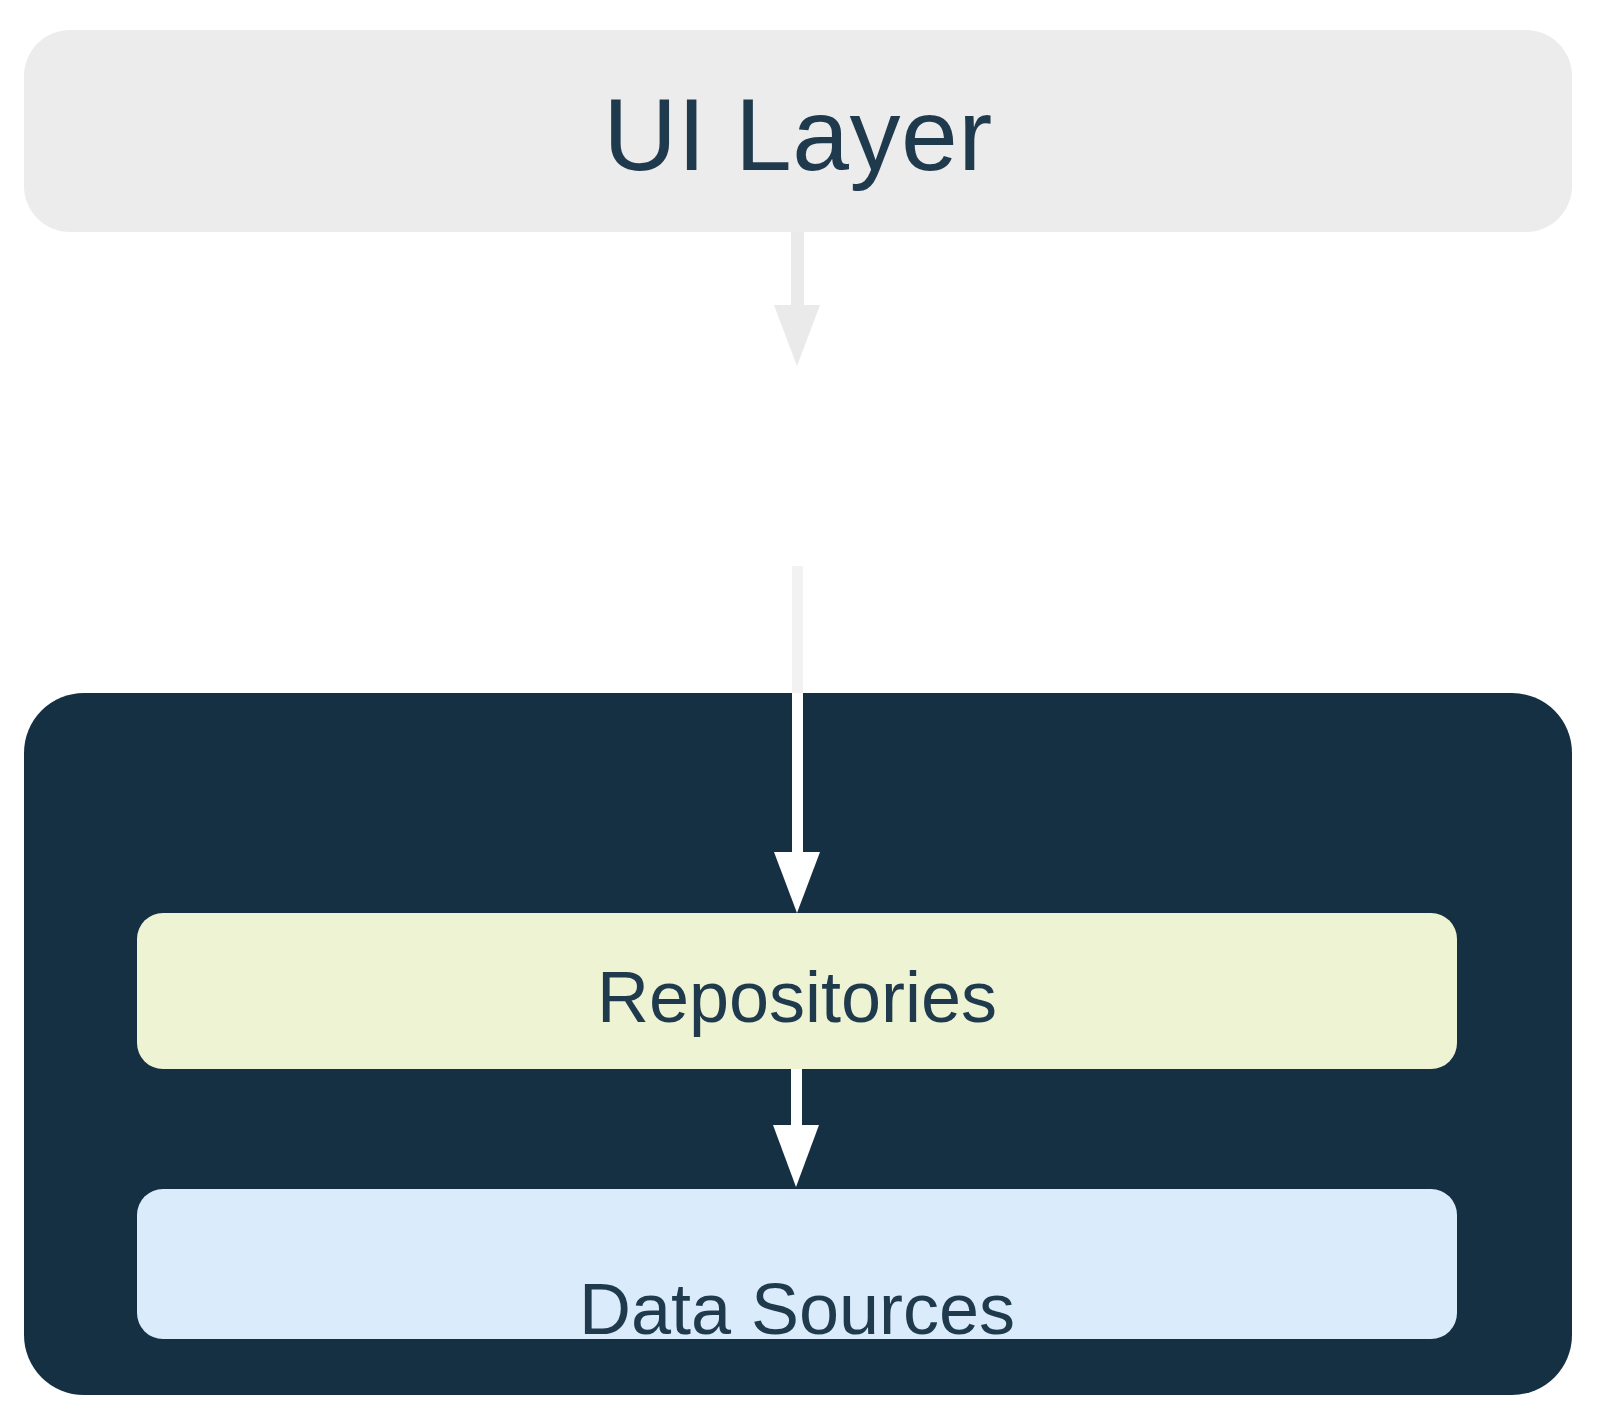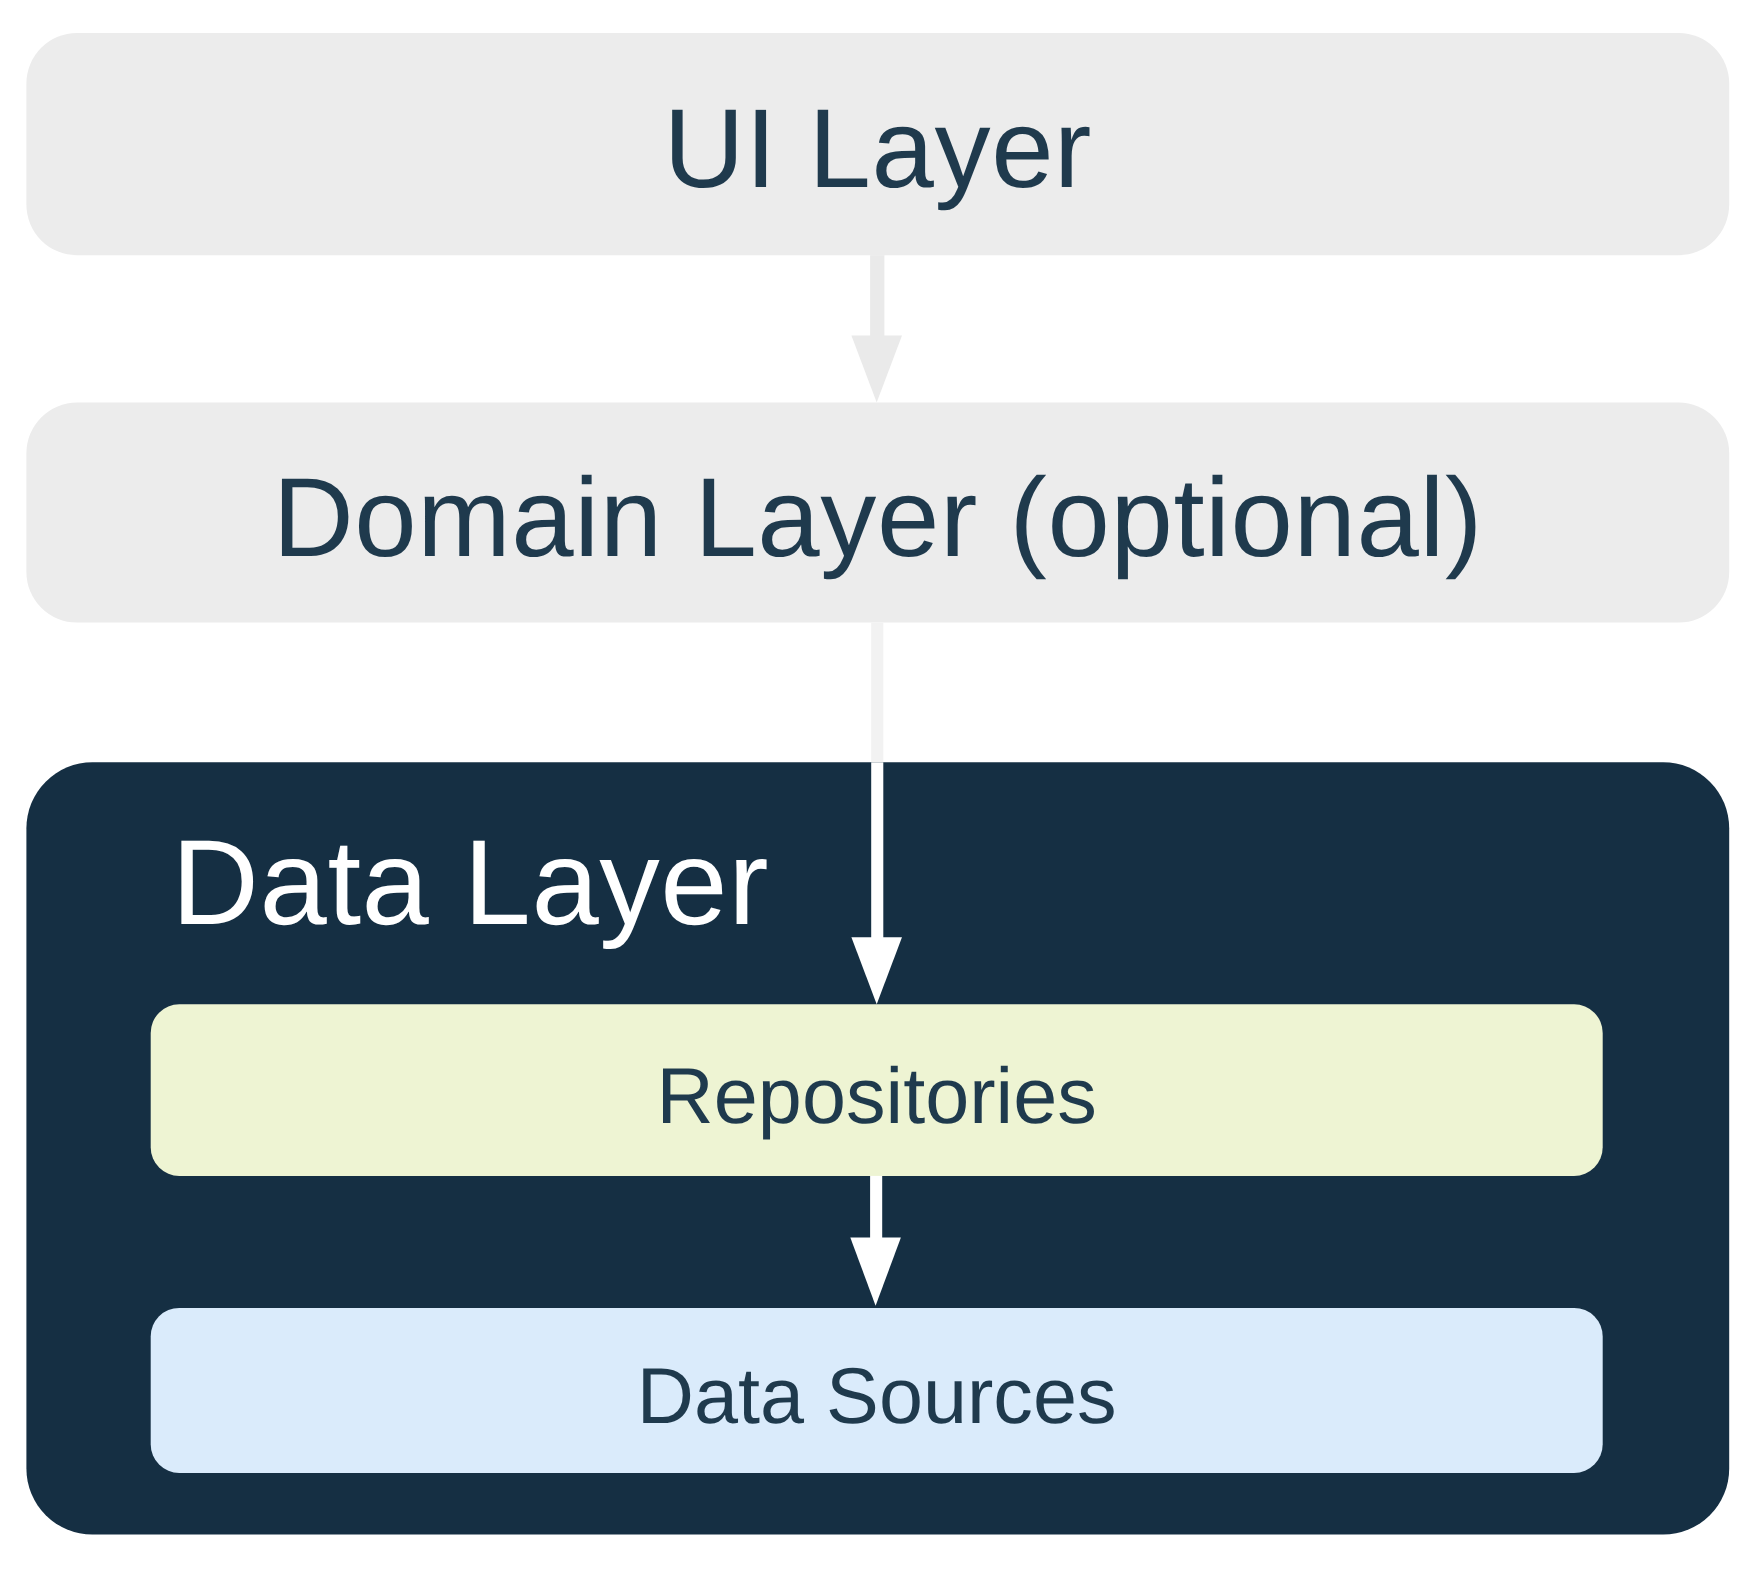--- a/index.html
+++ b/index.html
@@ -34,21 +34,21 @@
   #data-layer-label{
     position:absolute;left:156px;top:748px;
     font-size:110px;line-height:1;
     color:var(--white-text,#ffffff);
     letter-spacing:0.5px;
     white-space:nowrap;
   }
   .inner-box{left:137px;width:1320px;border-radius:26px;}
   #repositories-box{top:913px;height:156px;}
   #repositories-box{background:var(--repositories-bg,#eef4d3);}
-  #data-sources-box{top:1189px;height:150px;background:var(--data-sources-bg,#daebfb);}
+  #data-sources-box{top:1189px;height:150px;background:var(--data-sources-bg,#daebfb);align-items:flex-end;}
   .inner-label{
     font-size:72px;line-height:1;
     color:var(--navy-text,#1f3a4d);
     position:relative;top:6px;
     white-space:nowrap;
   }
   .shaft{position:absolute;}
   .head{
     position:absolute;width:0;height:0;
     border-left:23px solid transparent;
@@ -70,28 +70,24 @@
 
 <div class="canvas">
 
   <div class="box layer-box" id="ui-box">
     <span class="layer-label">UI Layer</span>
   </div>
 
   <div class="shaft" id="arrow1-shaft"></div>
   <div class="head" id="arrow1-head"></div>
 
-  <div class="box layer-box" id="domain-box">
-    <span class="layer-label">Domain Layer (optional)</span>
-  </div>
 
   <div class="shaft" id="arrow2-shaft-upper"></div>
 
   <div class="box" id="dark-box"></div>
-  <span id="data-layer-label">Data Layer</span>
 
   <div class="shaft" id="arrow2-shaft-lower"></div>
   <div class="head" id="arrow2-head"></div>
 
   <div class="box inner-box" id="repositories-box">
     <span class="inner-label">Repositories</span>
   </div>
 
   <div class="shaft" id="arrow3-shaft"></div>
   <div class="head" id="arrow3-head"></div>

